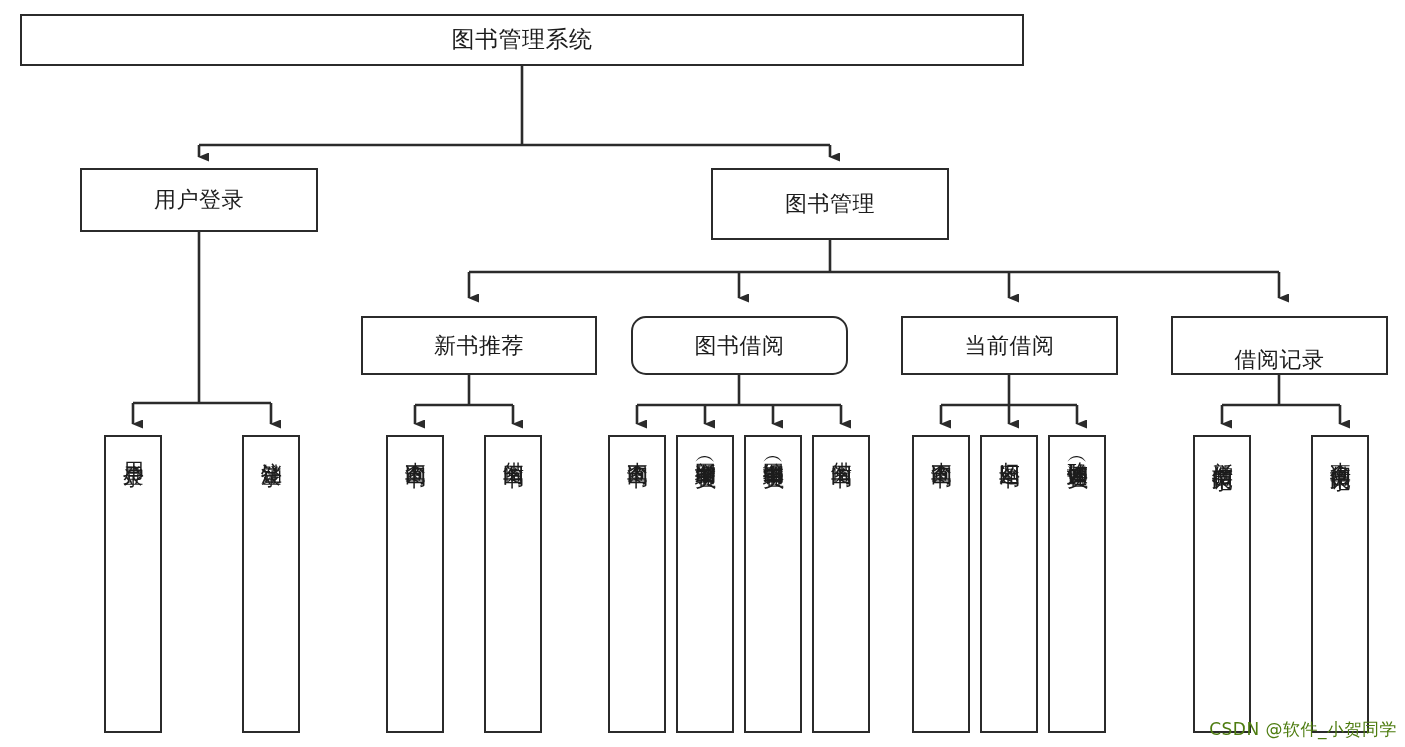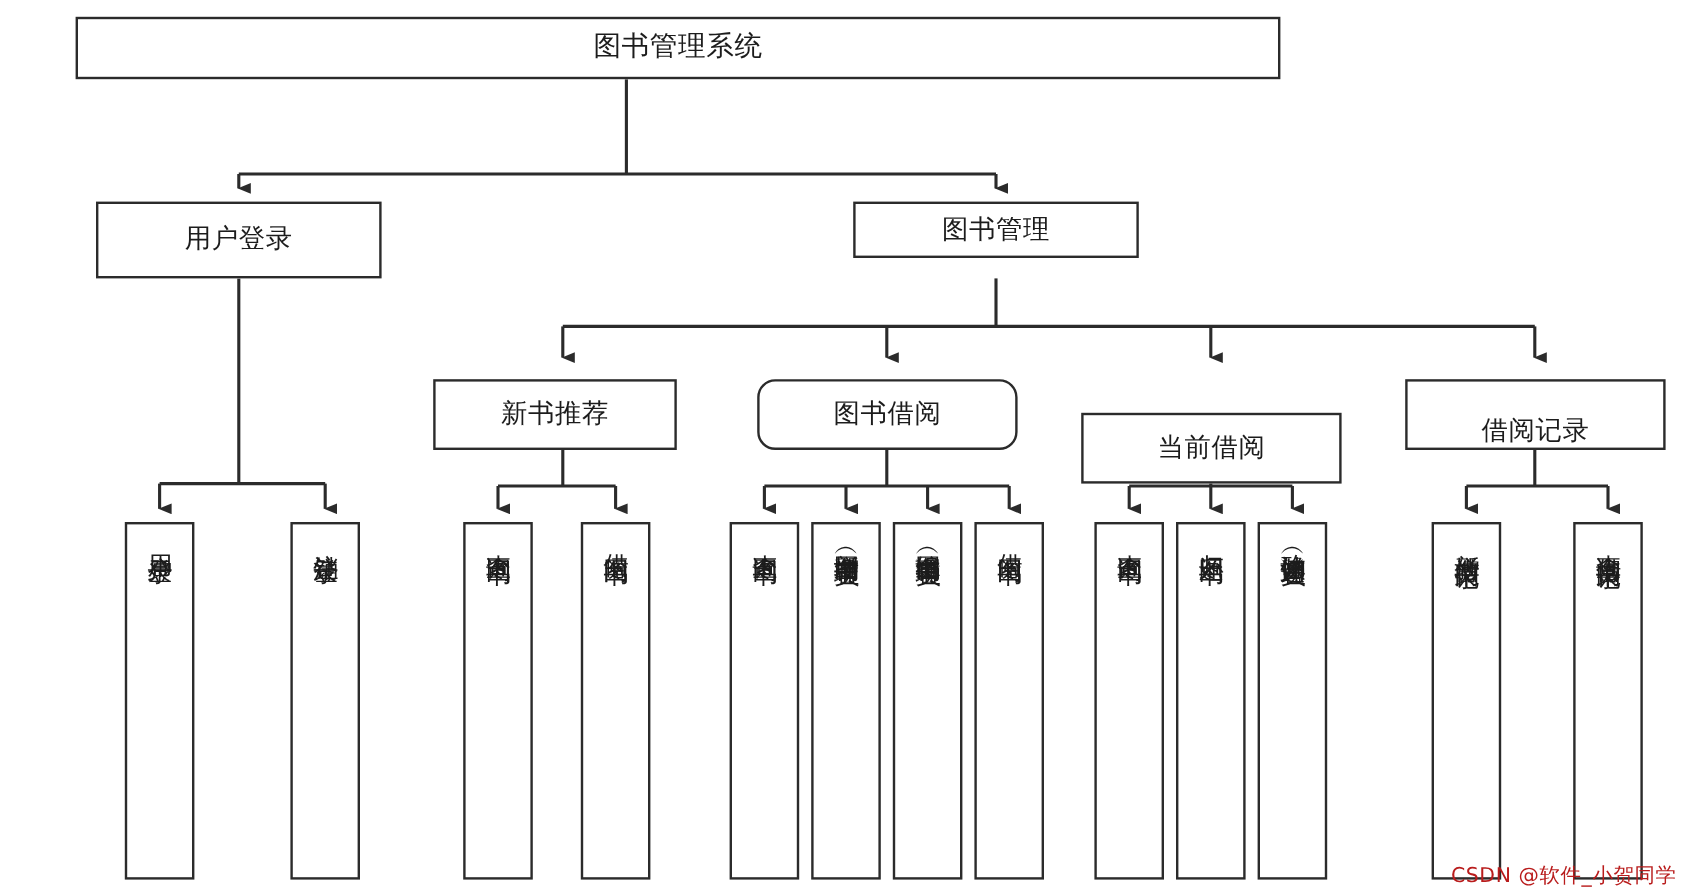--- a/index.html
+++ b/index.html
@@ -49,21 +49,21 @@
     white-space:pre;
     margin:0 auto;
   }
   .v-node.tall .lbl{ letter-spacing:1px; }
 
   #watermark{
     position:absolute;
     right:8px;
     bottom:6px;
     font-size:17px;
-    color:#b91c1c;
+    color:#4d7c0f;
     letter-spacing:0.5px;
     white-space:nowrap;
     user-select:none;
   }
 </style>
 </head>
 <body>
 
 <div id="stage">
 
@@ -110,38 +110,38 @@
       <path d="M1009,405 L1009,424" marker-end="url(#arw)"></path>
       <path d="M1077,405 L1077,424" marker-end="url(#arw)"></path>
 
       <path d="M1279,375 L1279,405"></path>
       <path d="M1222,405 L1340,405"></path>
       <path d="M1222,405 L1222,424" marker-end="url(#arw)"></path>
       <path d="M1340,405 L1340,424" marker-end="url(#arw)"></path>
     </g>
   </svg>
 
-  <div class="node h-node" id="n-root" style="left:20px;top:14px;width:1004px;height:52px;margin-left:43px;">
+  <div class="node h-node" id="n-root" style="left:20px;top:14px;width:1004px;height:52px;">
     <span class="lbl">图书管理系统</span>
   </div>
 
   <div class="node h-node" style="left:80px;top:168px;width:238px;height:64px;">
     <span class="lbl">用户登录</span>
   </div>
-  <div class="node h-node" style="left:711px;top:168px;width:238px;height:47px;">
+  <div class="node h-node" style="left:711px;top:168px;width:238px;height:72px;">
     <span class="lbl">图书管理</span>
   </div>
 
-  <div class="node h-node" style="left:361px;top:316px;width:203px;height:59px;">
+  <div class="node h-node" style="left:361px;top:316px;width:236px;height:59px;">
     <span class="lbl">新书推荐</span>
   </div>
   <div class="node h-node" style="left:631px;top:316px;width:217px;height:59px;border-radius:15px;">
     <span class="lbl">图书借阅</span>
   </div>
-  <div class="node h-node" style="left:901px;top:316px;width:217px;height:59px;margin-top:28px;">
+  <div class="node h-node" style="left:901px;top:316px;width:217px;height:59px;">
     <span class="lbl">当前借阅</span>
   </div>
   <div class="node h-node" style="left:1171px;top:316px;width:217px;height:59px;align-items:flex-end;">
     <span class="lbl">借阅记录</span>
   </div>
 
   <div class="node v-node" style="left:104px;top:435px;width:58px;height:298px;">
     <span class="lbl">用户登录</span>
   </div>
   <div class="node v-node" style="left:242px;top:435px;width:58px;height:298px;">

